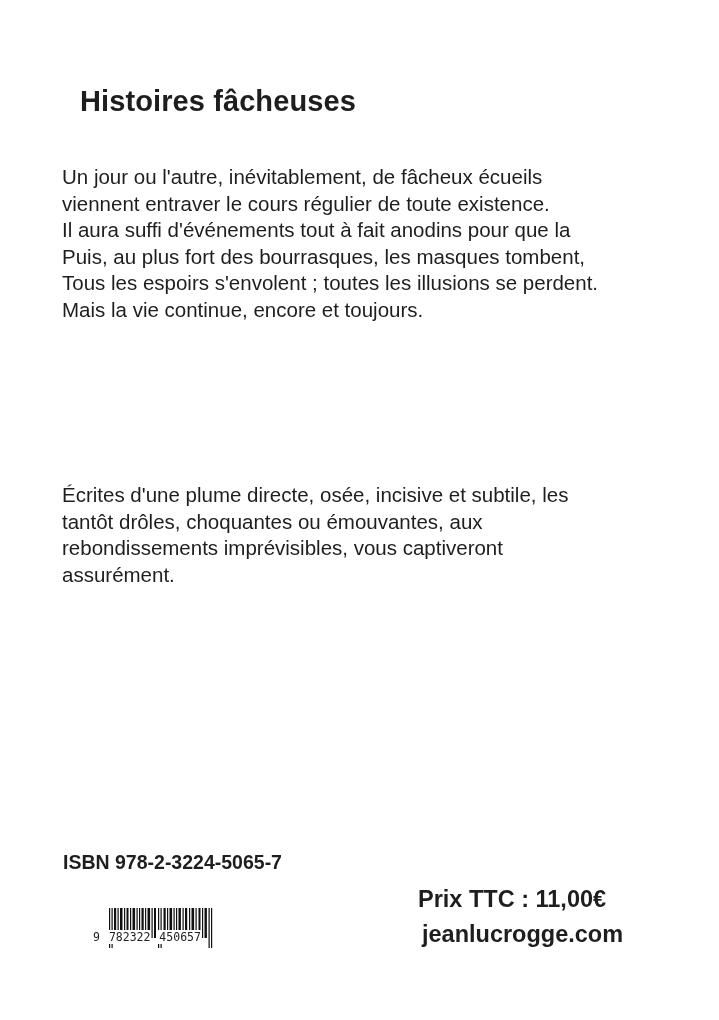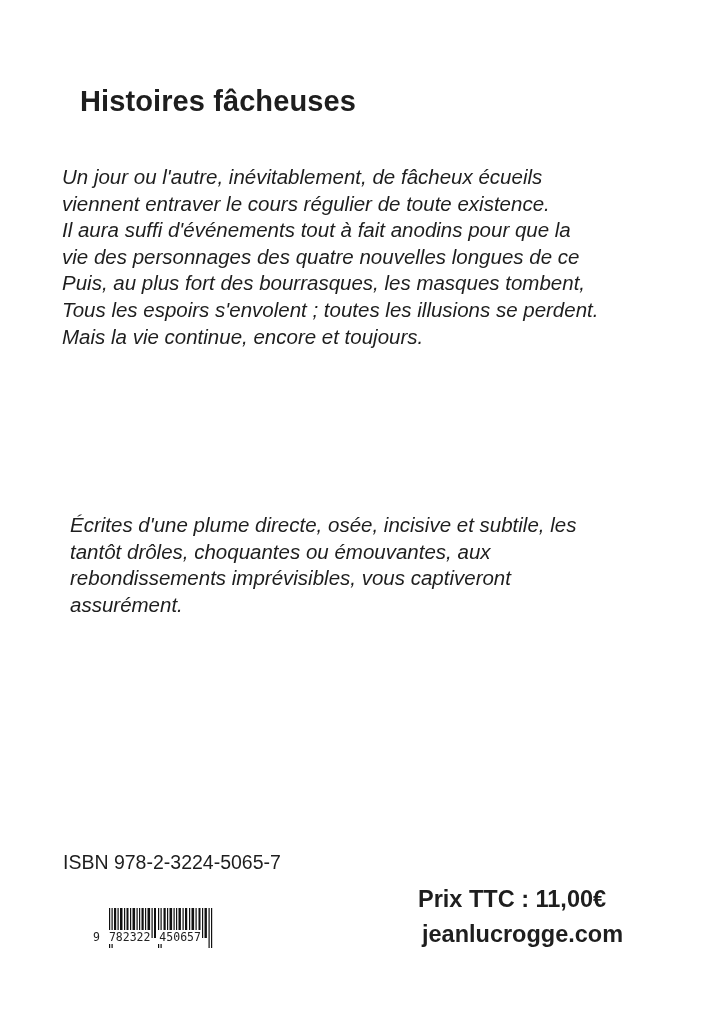--- a/index.html
+++ b/index.html
@@ -8,26 +8,26 @@
       font-family: "Liberation Sans", "DejaVu Sans", sans-serif; color: #1c1c1c;
     }
     .title {
       position: absolute; left: 65px; top: 70px; margin: 15px;
       font-size: 29px; font-weight: bold; color: #1e1e1e; letter-spacing: 0.1px;
     }
     .para {
       position: absolute; left: 62px; margin: 0;
       font-size: 20.5px; line-height: 26.6px; color: #1e1e1e;
     }
-    .para .line { display: block; white-space: nowrap; font-style: italic; }
+    .para .line { display: block; white-space: nowrap; }
     #para1 { top: 164px; }
-    #para2 { top: 512px; margin-left: 8px; }
+    #para2 { top: 482px; }
     .isbn {
       position: absolute; left: 63px; top: 851px; margin: 0;
-      font-size: 19.5px; font-weight: normal; color: #1e1e1e;
+      font-size: 19.5px; font-weight: bold; color: #1e1e1e;
     }
     .price {
       position: absolute; left: 406px; top: 874px; margin: 12px;
       font-size: 23.5px; font-weight: bold; color: #1e1e1e;
     }
     .site {
       position: absolute; left: 406px; top: 905px; margin: 16px;
       font-size: 23.5px; font-weight: bold; color: #1e1e1e;
     }
     .barcode { position: absolute; left: 95px; top: 904px; width: 135px; height: 44px; }
@@ -40,21 +40,20 @@
   </style>
 </head>
 <body>
 
 <h1 class="title">Histoires fâcheuses</h1>
 
 <p class="para" id="para1">
   <span class="line">Un jour ou l'autre, inévitablement, de fâcheux écueils</span>
   <span class="line">viennent entraver le cours régulier de toute existence.</span>
   <span class="line">Il aura suffi d'événements tout à fait anodins pour que la</span>
-  <span class="line">vie des personnages des quatre nouvelles longues de ce</span>
   <span class="line">Puis, au plus fort des bourrasques, les masques tombent,</span>
   <span class="line">Tous les espoirs s'envolent ; toutes les illusions se perdent.</span>
   <span class="line">Mais la vie continue, encore et toujours.</span>
 </p>
 
 <p class="para" id="para2">
   <span class="line">Écrites d'une plume directe, osée, incisive et subtile, les</span>
   <span class="line">tantôt drôles, choquantes ou émouvantes, aux</span>
   <span class="line">rebondissements imprévisibles, vous captiveront</span>
   <span class="line">assurément.</span>

